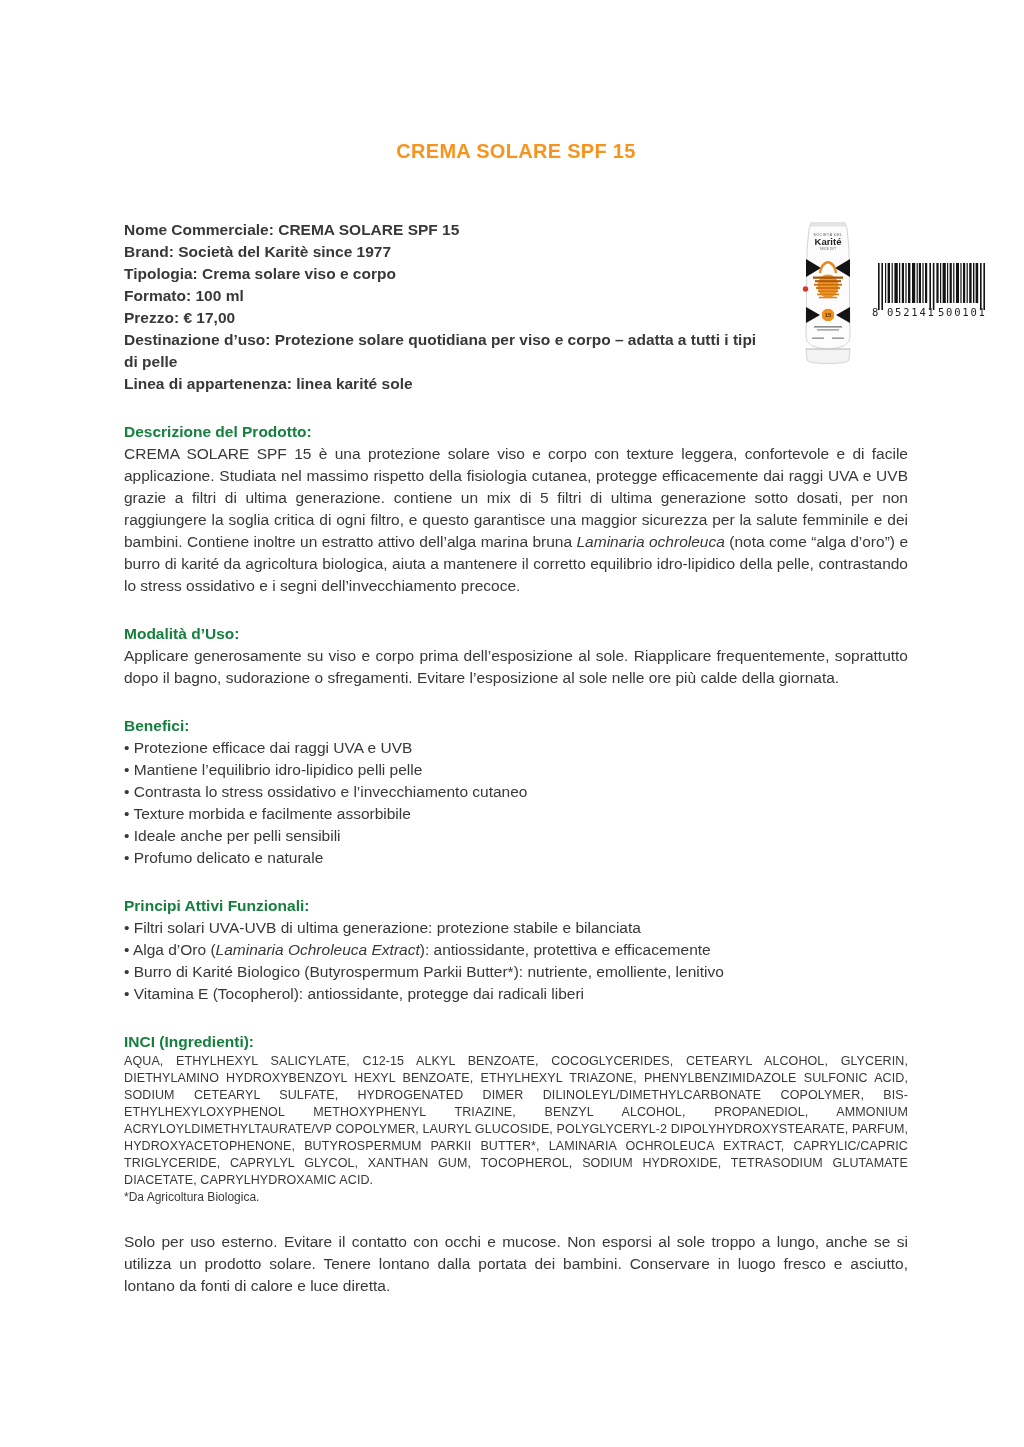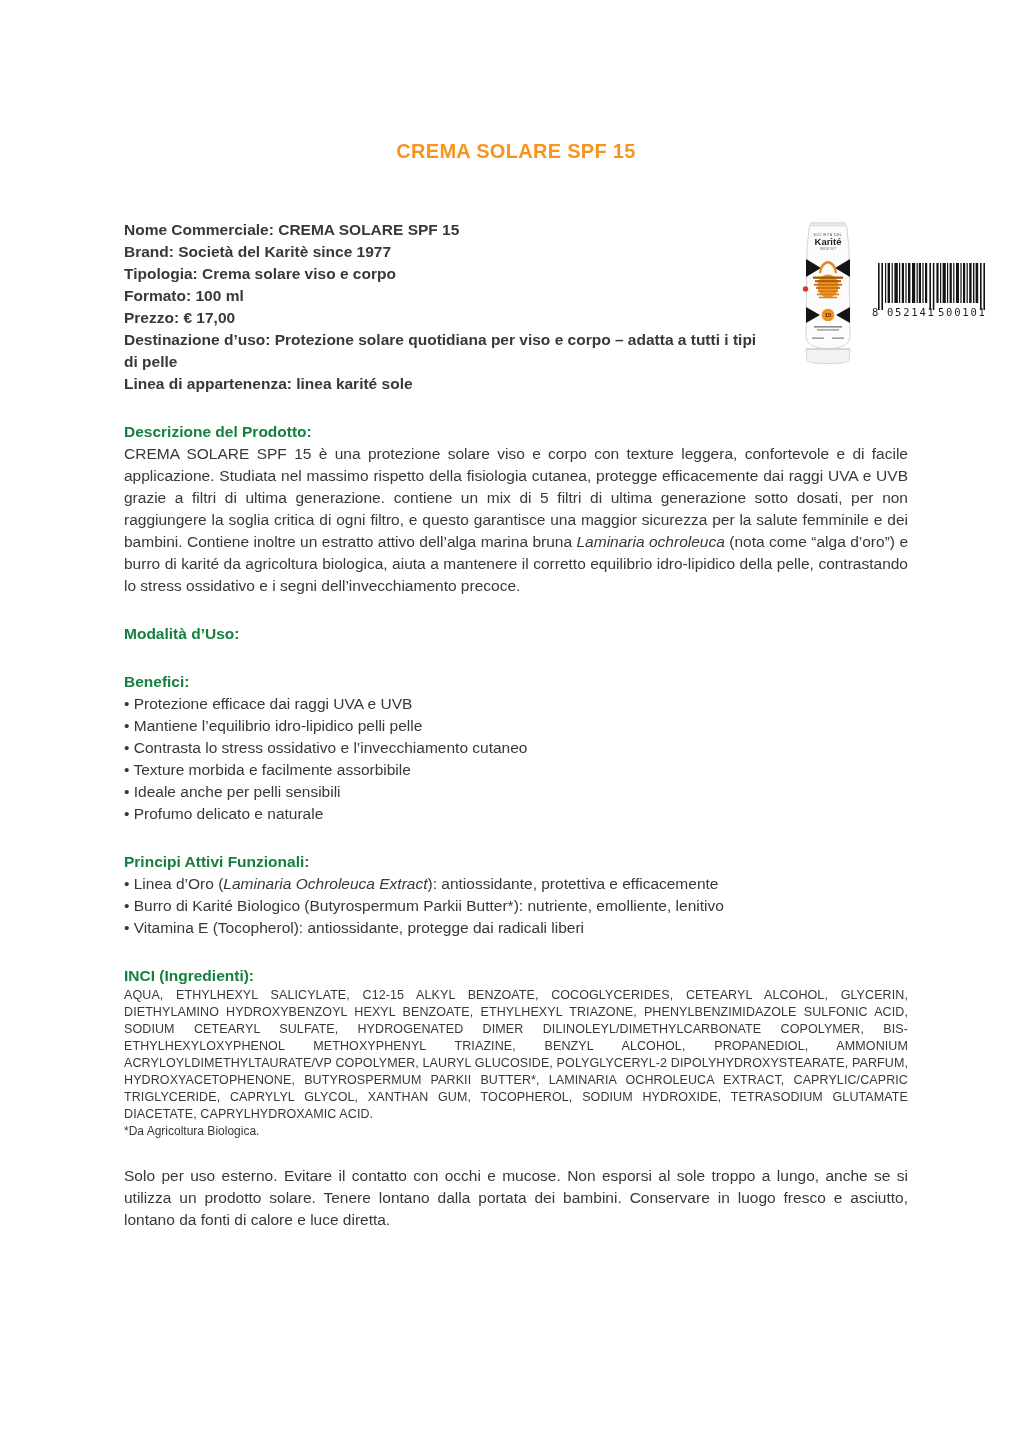--- a/index.html
+++ b/index.html
@@ -151,35 +151,37 @@
     </div>
   </div>
 
   <div class="section">
     <div class="section-heading">Descrizione del Prodotto:</div>
     <p class="body-just"><span>CREMA SOLARE SPF 15 è una protezione solare viso e corpo con texture leggera, confortevole e di facile applicazione. Studiata nel massimo rispetto della fisiologia cutanea, protegge efficacemente dai raggi UVA e UVB grazie a filtri di ultima generazione.  contiene un mix di 5 filtri di ultima generazione sotto dosati, per non raggiungere la soglia critica di ogni filtro, e questo garantisce una maggior sicurezza per la salute femminile e dei bambini. Contiene inoltre un estratto attivo dell’alga marina bruna </span><i>Laminaria ochroleuca</i><span> (nota come “alga d’oro”) e burro di karité da agricoltura biologica, aiuta a mantenere il corretto equilibrio idro-lipidico della pelle, contrastando lo stress ossidativo e i segni dell’invecchiamento precoce.</span></p>
   </div>
 
   <div class="section">
     <div class="section-heading">Modalità d’Uso:</div>
+    <p class="body-just">Applicare generosamente su viso e corpo prima dell’esposizione al sole. Riapplicare frequentemente, soprattutto dopo il bagno, sudorazione o sfregamenti. Evitare l’esposizione al sole nelle ore più calde della giornata.</p>
   </div>
 
   <div class="section bullet-list">
     <div class="section-heading">Benefici:</div>
     <div>• Protezione efficace dai raggi UVA e UVB</div>
     <div>• Mantiene l’equilibrio idro-lipidico pelli pelle</div>
     <div>• Contrasta lo stress ossidativo e l’invecchiamento cutaneo</div>
     <div>• Texture morbida e facilmente assorbibile</div>
     <div>• Ideale anche per pelli sensibili</div>
     <div>• Profumo delicato e naturale</div>
   </div>
 
   <div class="section bullet-list">
     <div class="section-heading">Principi Attivi Funzionali:</div>
-    <div><span>• Linea d’Oro (</span><i>Laminaria Ochroleuca Extract</i><span>): antiossidante, protettiva e efficacemente</span></div>
+    <div>• Filtri solari UVA-UVB di ultima generazione: protezione stabile e bilanciata</div>
+    <div><span>• Alga d’Oro (</span><i>Laminaria Ochroleuca Extract</i><span>): antiossidante, protettiva e efficacemente</span></div>
     <div>• Burro di Karité Biologico (Butyrospermum Parkii Butter*): nutriente, emolliente, lenitivo</div>
     <div>• Vitamina E (Tocopherol): antiossidante, protegge dai radicali liberi</div>
   </div>
 
   <div class="section">
     <div class="section-heading">INCI (Ingredienti):</div>
     <p class="body-just inci-body">AQUA, ETHYLHEXYL SALICYLATE, C12-15 ALKYL BENZOATE, COCOGLYCERIDES, CETEARYL ALCOHOL, GLYCERIN, DIETHYLAMINO HYDROXYBENZOYL HEXYL BENZOATE, ETHYLHEXYL TRIAZONE, PHENYLBENZIMIDAZOLE SULFONIC ACID, SODIUM CETEARYL SULFATE, HYDROGENATED DIMER DILINOLEYL/DIMETHYLCARBONATE COPOLYMER, BIS-ETHYLHEXYLOXYPHENOL METHOXYPHENYL TRIAZINE, BENZYL ALCOHOL, PROPANEDIOL, AMMONIUM ACRYLOYLDIMETHYLTAURATE/VP COPOLYMER, LAURYL GLUCOSIDE, POLYGLYCERYL-2 DIPOLYHYDROXYSTEARATE, PARFUM, HYDROXYACETOPHENONE, BUTYROSPERMUM PARKII BUTTER*, LAMINARIA OCHROLEUCA EXTRACT, CAPRYLIC/CAPRIC TRIGLYCERIDE, CAPRYLYL GLYCOL, XANTHAN GUM, TOCOPHEROL, SODIUM HYDROXIDE, TETRASODIUM GLUTAMATE DIACETATE, CAPRYLHYDROXAMIC ACID.</p>
     <div class="inci-note">*Da Agricoltura Biologica.</div>
   </div>
 

